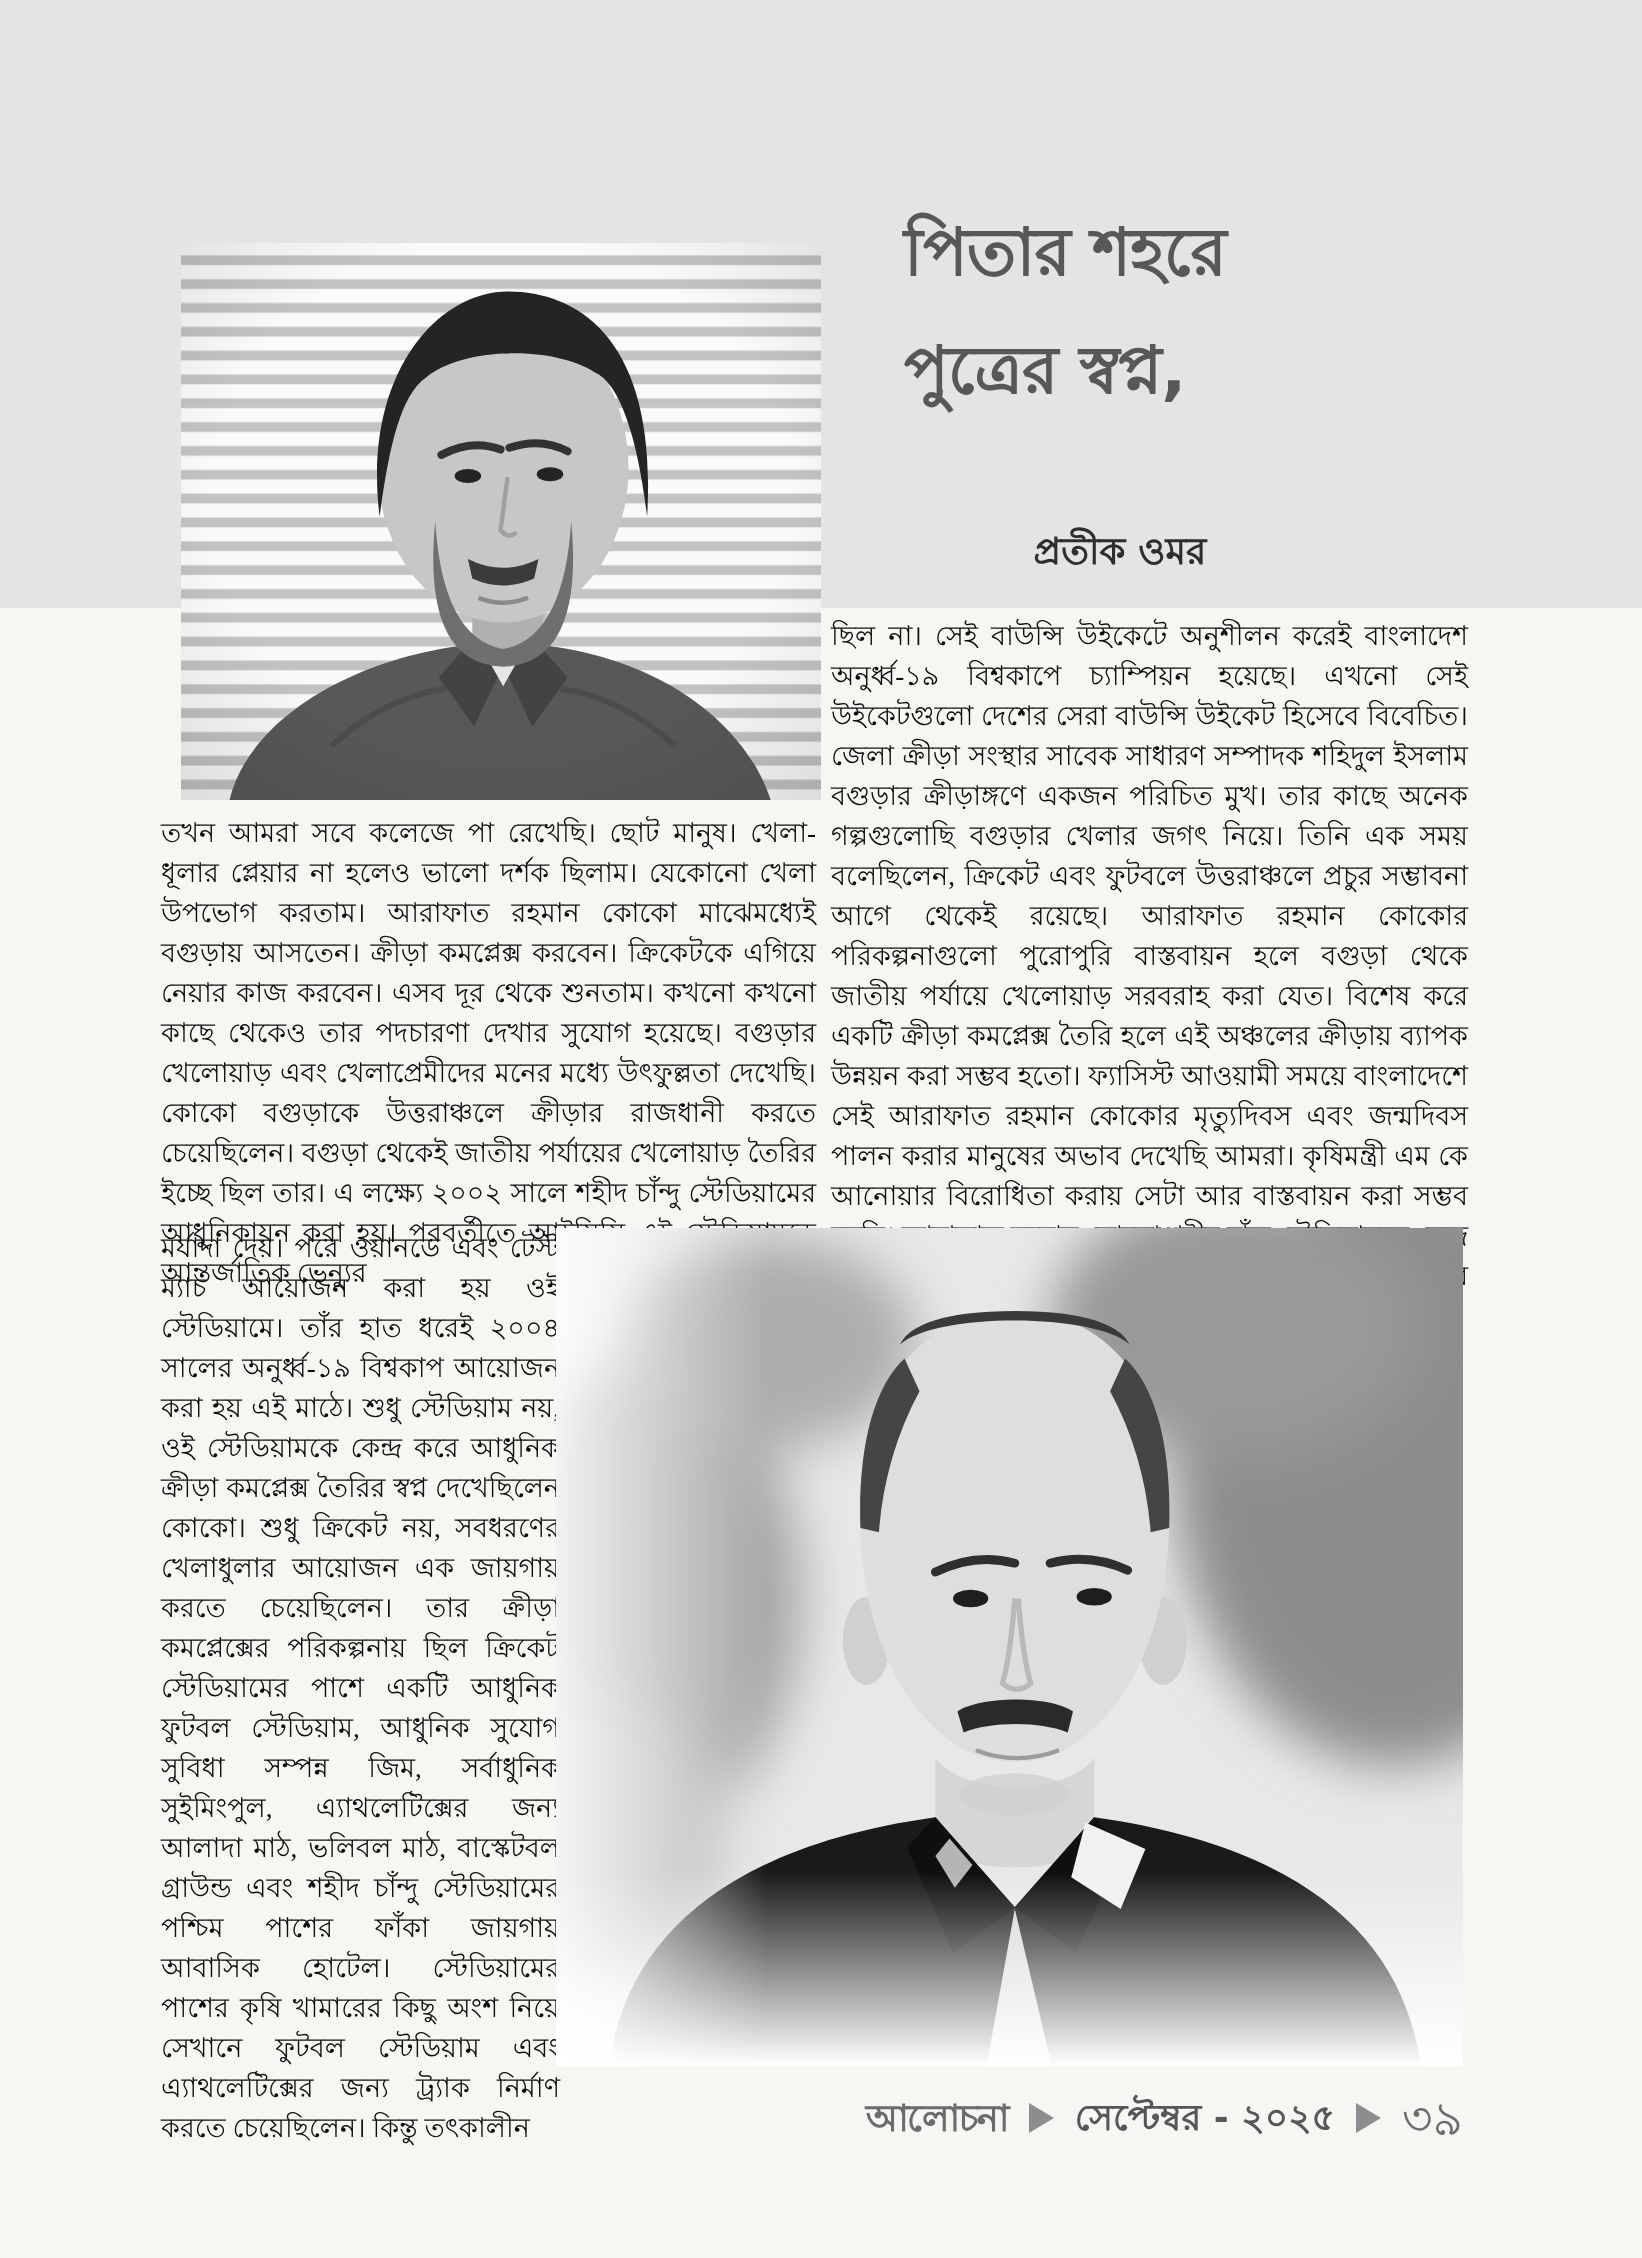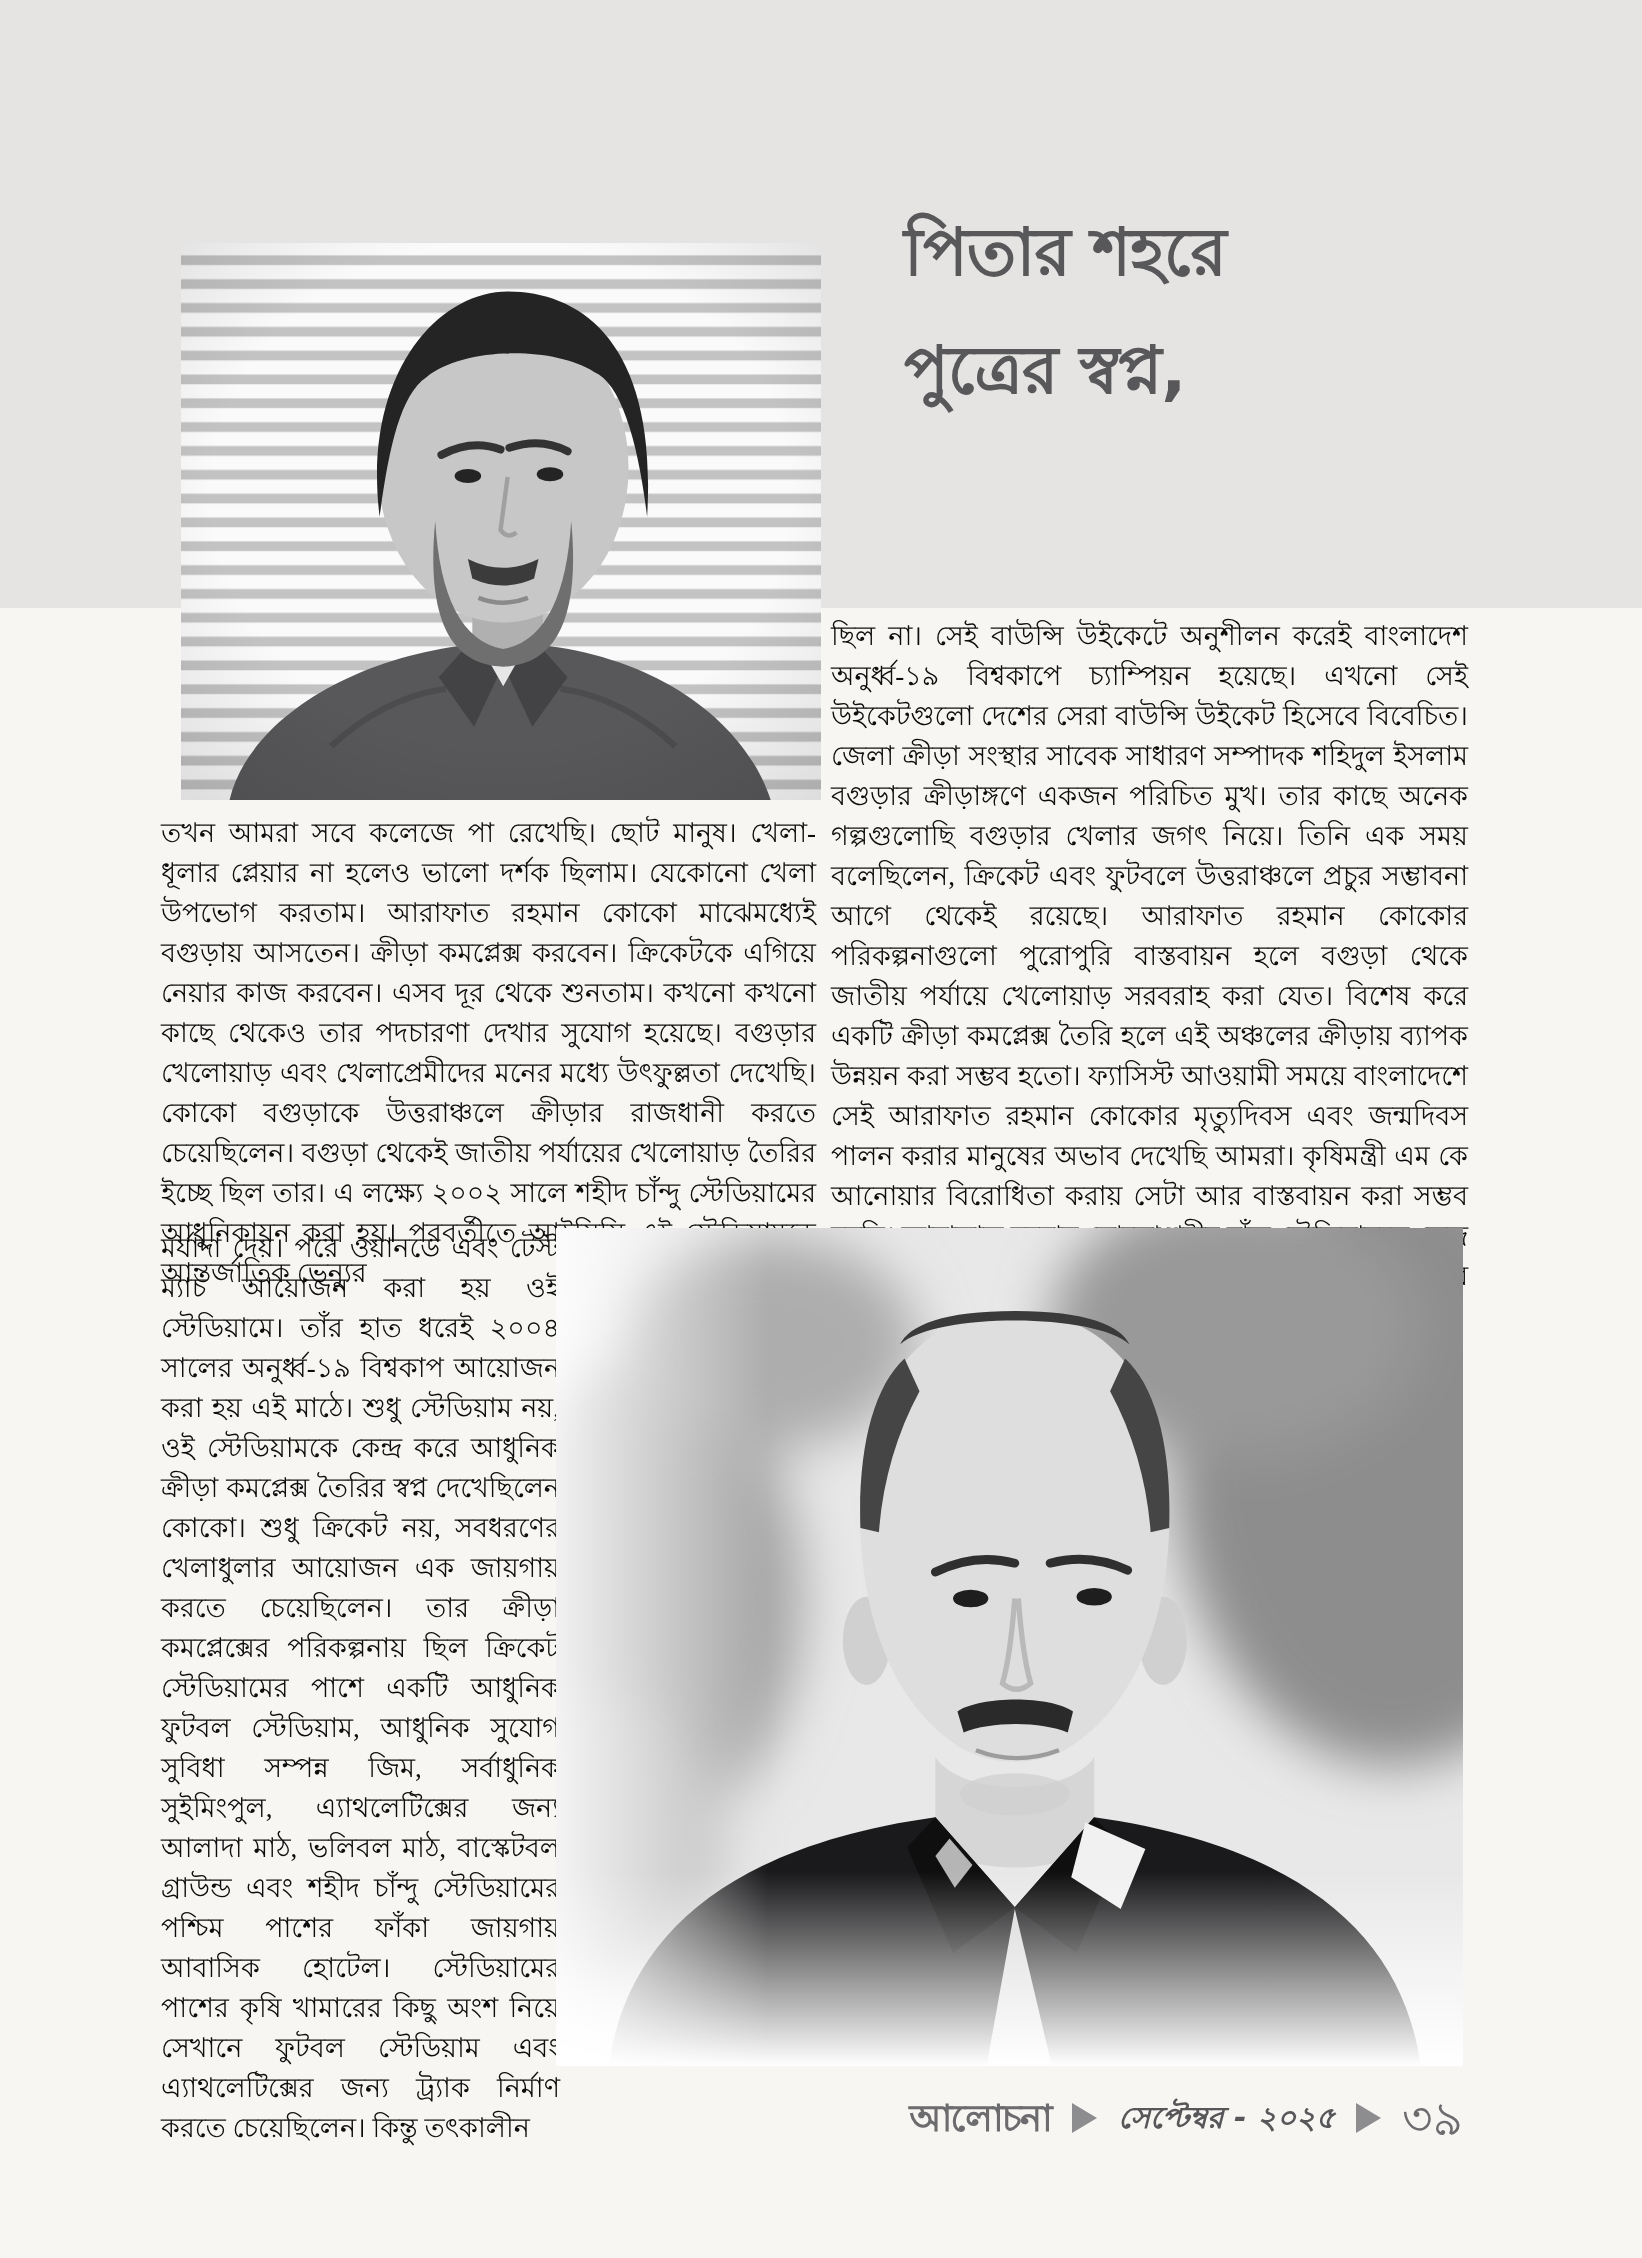--- a/index.html
+++ b/index.html
@@ -29,21 +29,21 @@
   }
   .col-right{left:831px;top:616px;width:637px;height:610px;}
   .col-left-wide{left:161px;top:813px;width:655px;height:410px;}
   .col-left-narrow{left:161px;top:1228px;width:399px;height:820px;}
   .footer{
     position:absolute;left:618px;top:2087px;width:845px;height:62px;
     display:flex;justify-content:flex-end;align-items:center;gap:21px;
     font-family:"DejaVu Sans",sans-serif;
   }
   .magazine-logo{font-size:37px;font-weight:800;color:#6c6c6e;letter-spacing:-1.8px;line-height:1;}
-  .issue-date{font-size:30px;font-weight:600;color:#57575a;line-height:1;font-style:italic;}
+  .issue-date{font-size:36px;font-weight:600;color:#57575a;line-height:1;}
   .page-number{font-size:47px;font-weight:400;color:#6c6c6e;line-height:1;}
   .tri{
     width:0;height:0;display:inline-block;
     border-top:15px solid transparent;border-bottom:15px solid transparent;
     border-left:25px solid #8d8d8f;
   }
 </style>
 </head>
 <body>
 
@@ -84,20 +84,21 @@
         <path d="M337,402 Q365,413 393,402" stroke="#8a8a8a" stroke-width="5" fill="none"></path>
       </g>
       <rect width="725" height="631" fill="url(#vign)"></rect>
     </svg>
   </figure>
 
   <h1 class="headline">
     <div class="hl-line">পিতার শহরে</div>
     <div class="hl-line">পুত্রের স্বপ্ন,</div>
   </h1>
+  <div class="byline">প্রতীক ওমর</div>
 
   <section class="bodytext col-right">ছিল না। সেই বাউন্সি উইকেটে অনুশীলন করেই বাংলাদেশ অনুর্ধ্ব-১৯ বিশ্বকাপে চ্যাম্পিয়ন হয়েছে। এখনো সেই উইকেটগুলো দেশের সেরা বাউন্সি উইকেট হিসেবে বিবেচিত। জেলা ক্রীড়া সংস্থার সাবেক সাধারণ সম্পাদক শহিদুল ইসলাম বগুড়ার ক্রীড়াঙ্গণে একজন পরিচিত মুখ। তার কাছে অনেক গল্পগুলোছি বগুড়ার খেলার জগৎ নিয়ে। তিনি এক সময় বলেছিলেন, ক্রিকেট এবং ফুটবলে উত্তরাঞ্চলে প্রচুর সম্ভাবনা আগে থেকেই রয়েছে। আরাফাত রহমান কোকোর পরিকল্পনাগুলো পুরোপুরি বাস্তবায়ন হলে বগুড়া থেকে জাতীয় পর্যায়ে খেলোয়াড় সরবরাহ করা যেত। বিশেষ করে একটি ক্রীড়া কমপ্লেক্স তৈরি হলে এই অঞ্চলের ক্রীড়ায় ব্যাপক উন্নয়ন করা সম্ভব হতো। ফ্যাসিস্ট আওয়ামী সময়ে বাংলাদেশে সেই আরাফাত রহমান কোকোর মৃত্যুদিবস এবং জন্মদিবস পালন করার মানুষের অভাব দেখেছি আমরা। কৃষিমন্ত্রী এম কে আনোয়ার বিরোধিতা করায় সেটা আর বাস্তবায়ন করা সম্ভব হয়নি। আরাফাত রহমান কোকো শহীদ চাঁন্দু স্টেডিয়ামকে কেন্দ্র করে আলাদা একটি ক্রীড়া জগৎ গড়তে চেয়েছিলেন। ওভার ব্রিজের মাধ্যমে এক স্টেডিয়াম থেকে আরেক</section>
   <section class="bodytext col-left-wide">তখন আমরা সবে কলেজে পা রেখেছি। ছোট মানুষ। খেলা-ধূলার প্লেয়ার না হলেও ভালো দর্শক ছিলাম। যেকোনো খেলা উপভোগ করতাম। আরাফাত রহমান কোকো মাঝেমধ্যেই বগুড়ায় আসতেন। ক্রীড়া কমপ্লেক্স করবেন। ক্রিকেটকে এগিয়ে নেয়ার কাজ করবেন। এসব দূর থেকে শুনতাম। কখনো কখনো কাছে থেকেও তার পদচারণা দেখার সুযোগ হয়েছে। বগুড়ার খেলোয়াড় এবং খেলাপ্রেমীদের মনের মধ্যে উৎফুল্লতা দেখেছি। কোকো বগুড়াকে উত্তরাঞ্চলে ক্রীড়ার রাজধানী করতে চেয়েছিলেন। বগুড়া থেকেই জাতীয় পর্যায়ের খেলোয়াড় তৈরির ইচ্ছে ছিল তার। এ লক্ষ্যে ২০০২ সালে শহীদ চাঁন্দু স্টেডিয়ামের আধুনিকায়ন করা হয়। পরবর্তীতে আইসিসি এই স্টেডিয়ামকে আন্তর্জাতিক ভেন্যুর</section>
   <section class="bodytext col-left-narrow">মর্যাদা দেয়। পরে ওয়ানডে এবং টেস্ট ম্যাচ আয়োজন করা হয় ওই স্টেডিয়ামে। তাঁর হাত ধরেই ২০০৪ সালের অনুর্ধ্ব-১৯ বিশ্বকাপ আয়োজন করা হয় এই মাঠে। শুধু স্টেডিয়াম নয়, ওই স্টেডিয়ামকে কেন্দ্র করে আধুনিক ক্রীড়া কমপ্লেক্স তৈরির স্বপ্ন দেখেছিলেন কোকো। শুধু ক্রিকেট নয়, সবধরণের খেলাধুলার আয়োজন এক জায়গায় করতে চেয়েছিলেন। তার ক্রীড়া কমপ্লেক্সের পরিকল্পনায় ছিল ক্রিকেট স্টেডিয়ামের পাশে একটি আধুনিক ফুটবল স্টেডিয়াম, আধুনিক সুযোগ সুবিধা সম্পন্ন জিম, সর্বাধুনিক সুইমিংপুল, এ্যাথলেটিক্সের জন্য আলাদা মাঠ, ভলিবল মাঠ, বাস্কেটবল গ্রাউন্ড এবং শহীদ চাঁন্দু স্টেডিয়ামের পশ্চিম পাশের ফাঁকা জায়গায় আবাসিক হোটেল। স্টেডিয়ামের পাশের কৃষি খামারের কিছু অংশ নিয়ে সেখানে ফুটবল স্টেডিয়াম এবং এ্যাথলেটিক্সের জন্য ট্র্যাক নির্মাণ করতে চেয়েছিলেন। কিন্তু তৎকালীন</section>
 
   <figure class="photo-bottom">
     <svg viewBox="0 0 1028 950" preserveAspectRatio="none">
       <defs>
         <filter id="blurbg" x="-30%" y="-30%" width="160%" height="160%">
           <feGaussianBlur stdDeviation="30"></feGaussianBlur>

